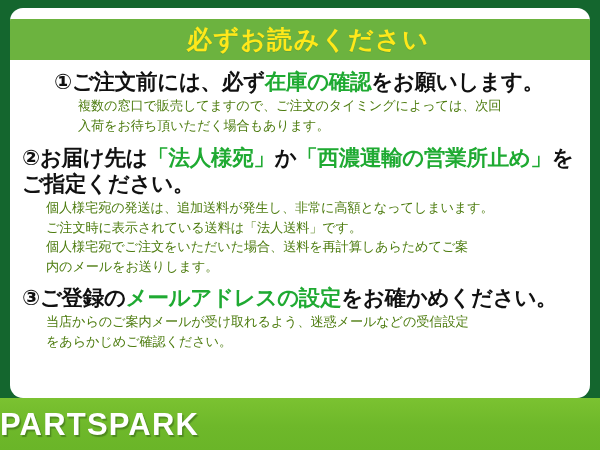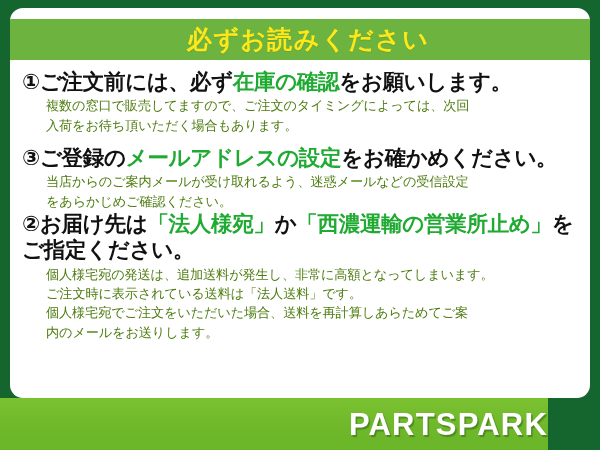--- a/index.html
+++ b/index.html
@@ -84,35 +84,35 @@
     font-size: 13.2px;
     font-weight: normal;
     line-height: 1.47;
     letter-spacing: -0.15px;
     padding-left: 24px;
     margin-top: 1px;
     white-space: pre-line;
   }
 
   
-  #item-1 { margin-bottom: 10px; }
+  #item-1 { margin-bottom: 10px; margin-left: 32px; }
   #item-2 { margin-bottom: 9px; }
   #item-3 { margin-bottom: 0; }
 
   
   #footer-band {
     position: absolute;
     left: 0;
     bottom: 0;
-    width: 548px;
+    width: 600px;
     height: 52px;
     background: linear-gradient(180deg, #7bc231 0%, #6eb82a 55%, #6ab528 100%);
     display: flex;
     align-items: center;
-    justify-content: flex-end;
+    justify-content: flex-start;
   }
   #brand-logo {
     color: #ffffff;
     font-size: 31px;
     font-weight: bold;
     letter-spacing: 1.2px;
     line-height: 1;
     text-shadow: 1.5px 2px 1px rgba(40,80,20,0.45);
   }
 </style>
@@ -128,32 +128,32 @@
     </div>
 
     <div id="notice-list">
 
       <div class="notice-item" id="item-1">
         <span class="item-heading"><span>①</span><span>ご注文前には、必ず</span><span class="hl">在庫の確認</span><span>をお願いします。</span></span>
         <span class="item-note">複数の窓口で販売してますので、ご注文のタイミングによっては、次回
 入荷をお待ち頂いただく場合もあります。</span>
       </div>
 
-      <div class="notice-item" id="item-3">
-        <span class="item-heading"><span>③</span><span>ご登録の</span><span class="hl">メールアドレスの設定</span><span>をお確かめください。</span></span>
-        <span class="item-note">当店からのご案内メールが受け取れるよう、迷惑メールなどの受信設定
-をあらかじめご確認ください。</span>
-      </div>
-
       <div class="notice-item" id="item-2">
         <span class="item-heading wrap"><span>②</span><span>お届け先は</span><span class="hl">「法人様宛」</span><span>か</span><span class="hl">「西濃運輸の営業所止め」</span><span>をご指定ください。</span></span>
         <span class="item-note">個人様宅宛の発送は、追加送料が発生し、非常に高額となってしまいます。
 ご注文時に表示されている送料は「法人送料」です。
 個人様宅宛でご注文をいただいた場合、送料を再計算しあらためてご案
 内のメールをお送りします。</span>
+      </div>
+
+      <div class="notice-item" id="item-3">
+        <span class="item-heading"><span>③</span><span>ご登録の</span><span class="hl">メールアドレスの設定</span><span>をお確かめください。</span></span>
+        <span class="item-note">当店からのご案内メールが受け取れるよう、迷惑メールなどの受信設定
+をあらかじめご確認ください。</span>
       </div>
 
     </div>
   </div>
 
   <div id="footer-band">
     <span id="brand-logo">PARTSPARK</span>
   </div>
 
 </div>

